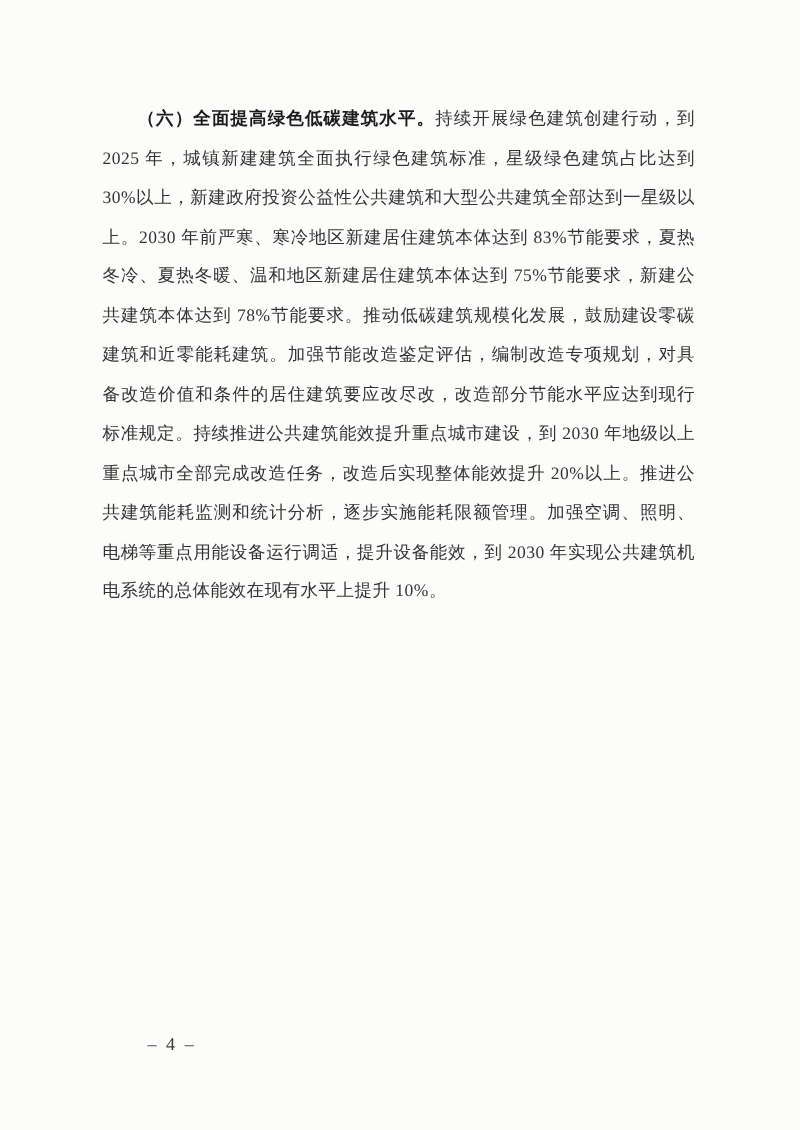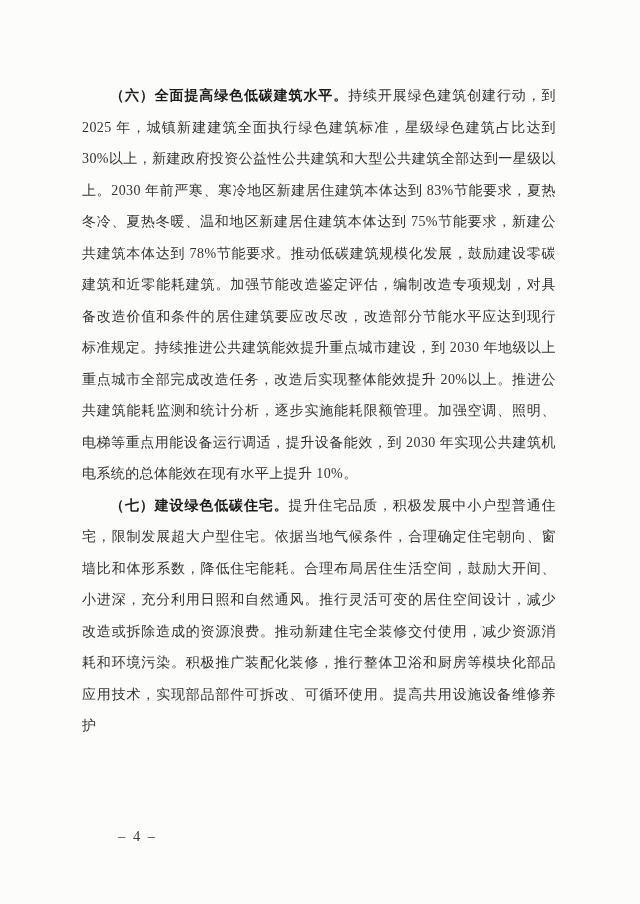--- a/index.html
+++ b/index.html
@@ -54,18 +54,15 @@
   }
 </style>
 </head>
 <body>
 
 <div class="page">
   <div class="text-block">
     <p>
       <span class="lead">（六）全面提高绿色低碳建筑水平。</span><span class="body-text">持续开展绿色建筑创建行动，到 2025 年，城镇新建建筑全面执行绿色建筑标准，星级绿色建筑占比达到 30%以上，新建政府投资公益性公共建筑和大型公共建筑全部达到一星级以上。2030 年前严寒、寒冷地区新建居住建筑本体达到 83%节能要求，夏热冬冷、夏热冬暖、温和地区新建居住建筑本体达到 75%节能要求，新建公共建筑本体达到 78%节能要求。推动低碳建筑规模化发展，鼓励建设零碳建筑和近零能耗建筑。加强节能改造鉴定评估，编制改造专项规划，对具备改造价值和条件的居住建筑要应改尽改，改造部分节能水平应达到现行标准规定。持续推进公共建筑能效提升重点城市建设，到 2030 年地级以上重点城市全部完成改造任务，改造后实现整体能效提升 20%以上。推进公共建筑能耗监测和统计分析，逐步实施能耗限额管理。加强空调、照明、电梯等重点用能设备运行调适，提升设备能效，到 2030 年实现公共建筑机电系统的总体能效在现有水平上提升 10%。</span>
     </p>
-    <p>
-      <span class="lead">（七）建设绿色低碳住宅。</span><span class="body-text">提升住宅品质，积极发展中小户型普通住宅，限制发展超大户型住宅。依据当地气候条件，合理确定住宅朝向、窗墙比和体形系数，降低住宅能耗。合理布局居住生活空间，鼓励大开间、小进深，充分利用日照和自然通风。推行灵活可变的居住空间设计，减少改造或拆除造成的资源浪费。推动新建住宅全装修交付使用，减少资源消耗和环境污染。积极推广装配化装修，推行整体卫浴和厨房等模块化部品应用技术，实现部品部件可拆改、可循环使用。提高共用设施设备维修养护</span>
-    </p>
   </div>
   <div class="page-number">– 4 –</div>
 </div>
 
 </body></html>

